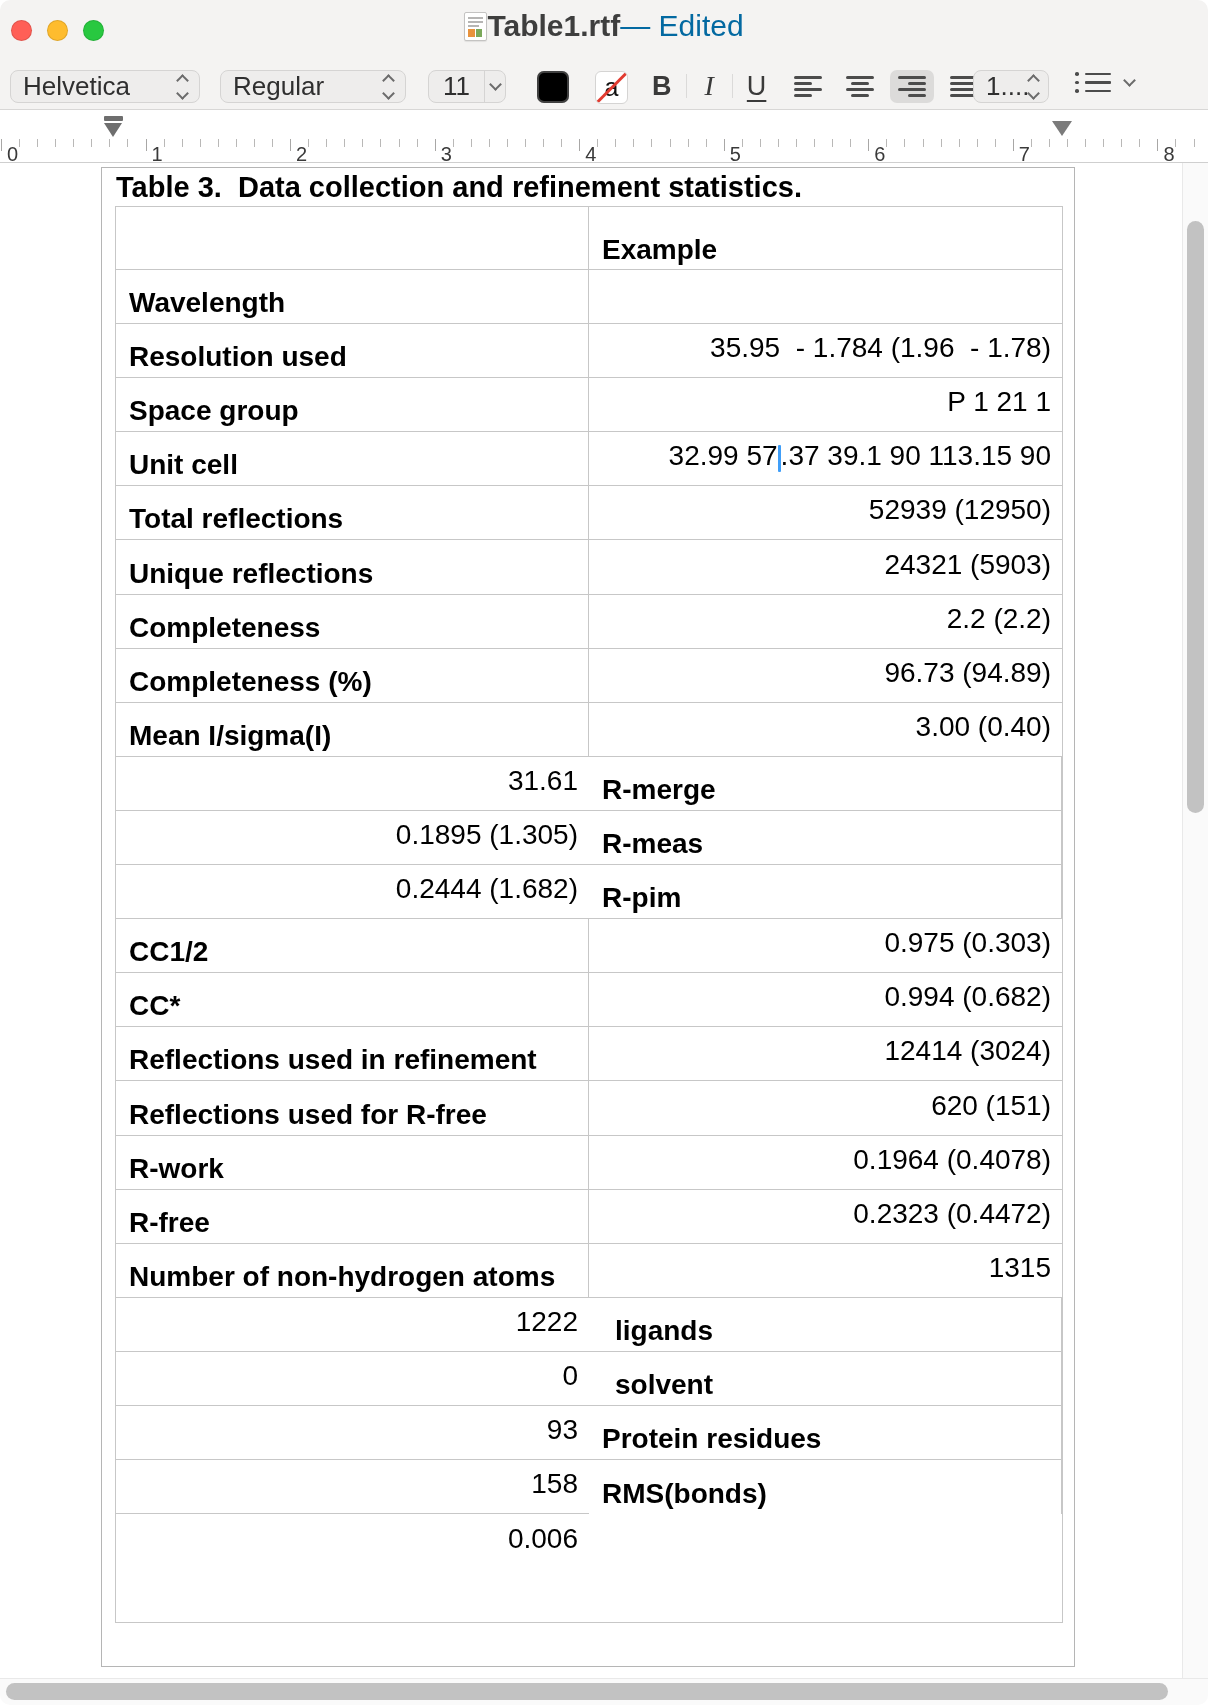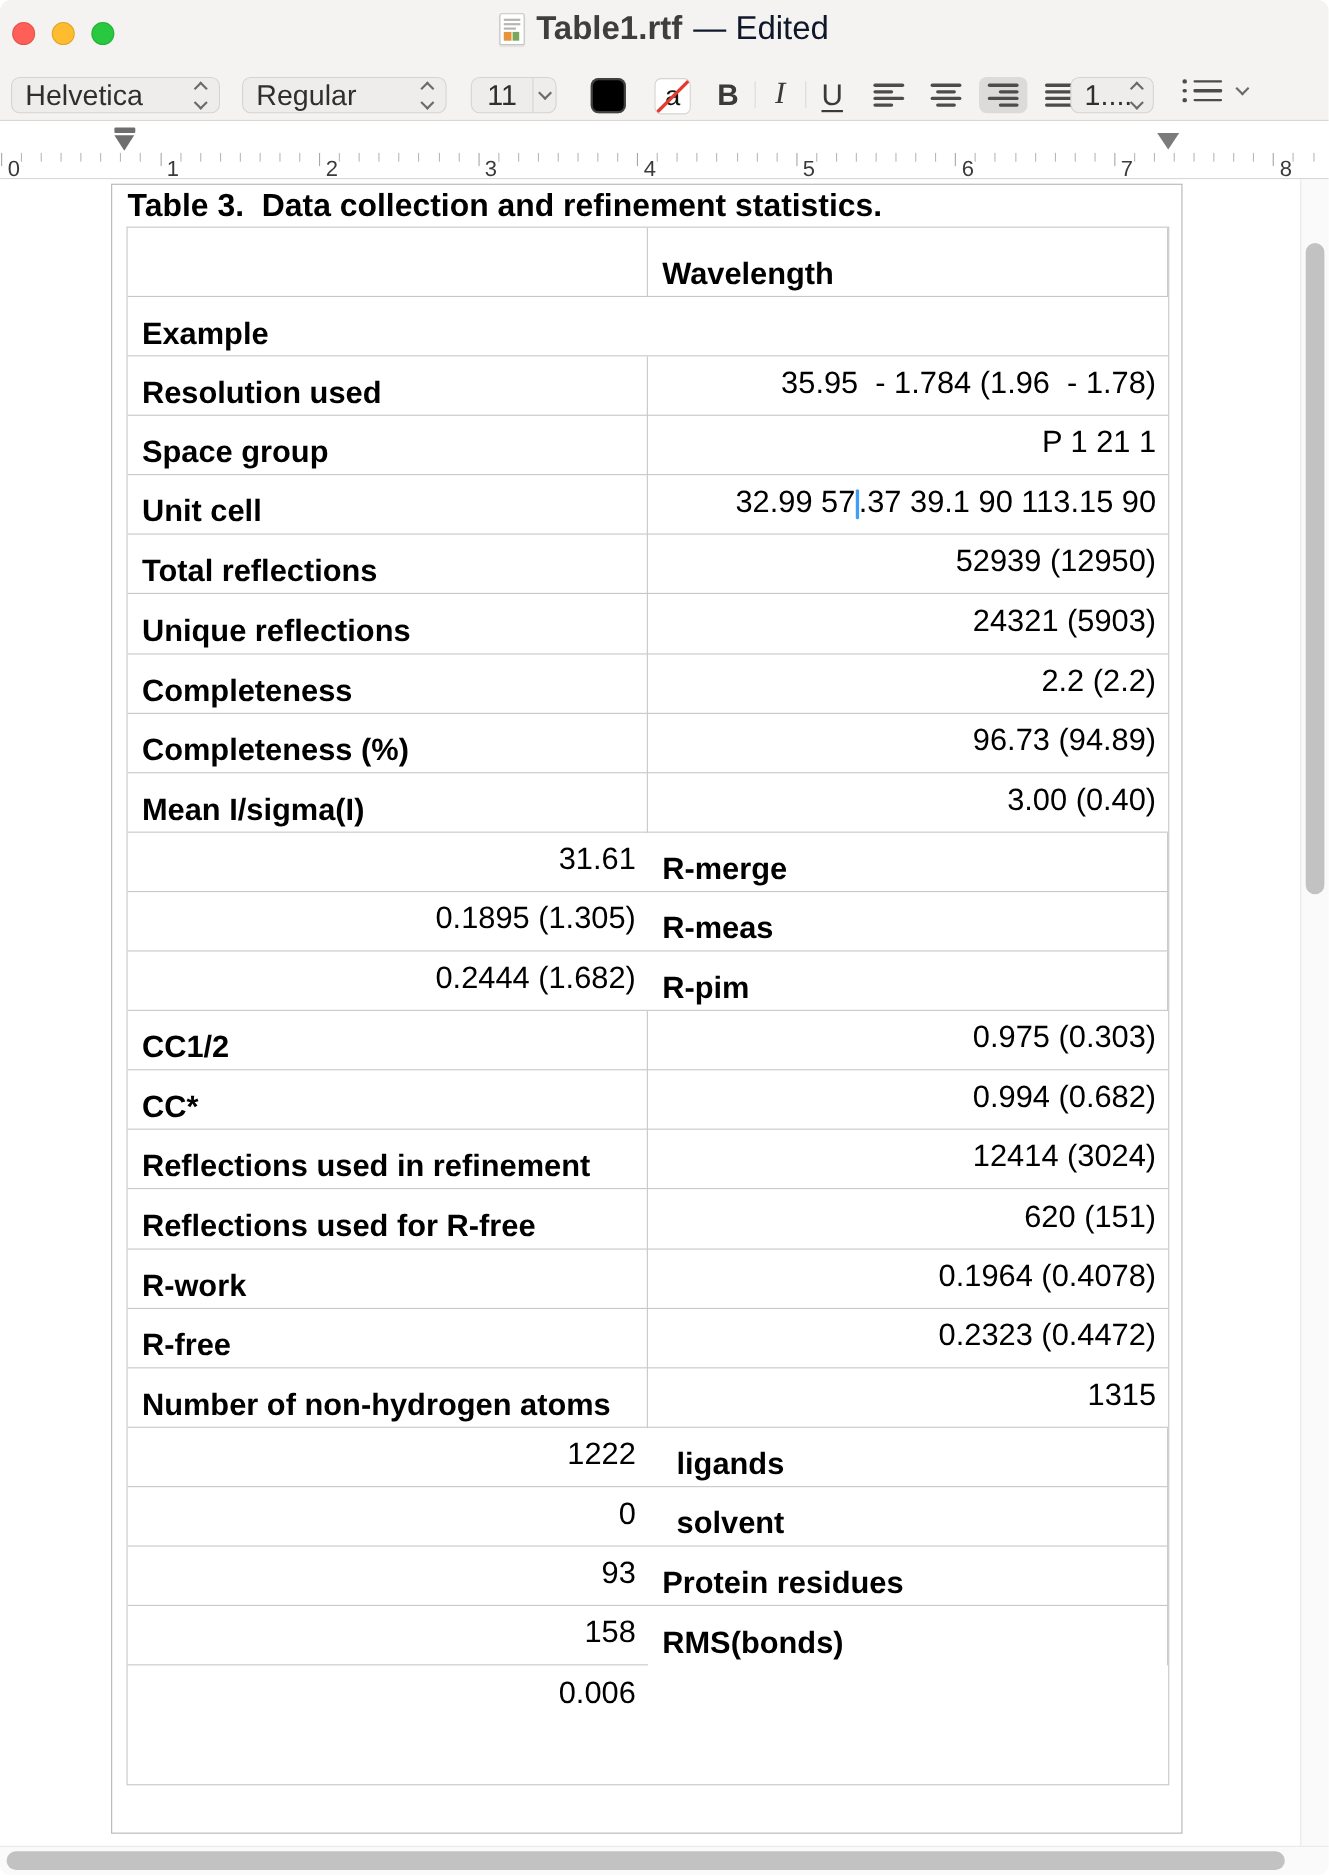--- a/index.html
+++ b/index.html
@@ -12,28 +12,28 @@
   *{margin:0;padding:0;box-sizing:border-box}
   html,body{width:1208px;height:1705px}
   body{font-family:"Liberation Sans","DejaVu Sans",sans-serif;background:#fff;position:relative;overflow:hidden}
   .window{position:absolute;inset:0;border-radius:10px;overflow:hidden;background:#fff}
 
   
   .chrome{position:absolute;left:0;top:0;width:1208px;height:110px;background:var(--chrome);border-bottom:1px solid var(--chrome-border)}
   .titlebar{position:absolute;left:0;top:0;width:100%;height:50px}
   .lights{position:absolute;left:11px;top:20px;display:flex;gap:15px}
   .light{width:21px;height:21px;border-radius:50%;box-shadow:inset 0 0 0 1px rgba(0,0,0,.12)}
-  .title-center{position:absolute;left:0;right:0;top:9px;display:flex;justify-content:center;align-items:center;gap:10px}
+  .title-center{position:absolute;left:0;right:0;top:9px;display:flex;justify-content:center;align-items:center;}
   .doc-icon{width:23px;height:29px;background:#fff;border:1px solid #c4c3c2;border-radius:2px;position:relative;box-shadow:0 1px 1px rgba(0,0,0,.08)}
   .doc-icon i{position:absolute;left:3px;right:3px;height:2px;background:#b6b5b4}
   .doc-icon i:nth-child(1){top:4px}.doc-icon i:nth-child(2){top:8px}.doc-icon i:nth-child(3){top:12px;right:7px}
   .doc-icon .pic1{position:absolute;left:3px;bottom:3px;width:7px;height:8px;background:#e8923c}
   .doc-icon .pic2{position:absolute;left:11px;bottom:3px;width:6px;height:8px;background:#7aa85a}
   .title-name{font-size:30px;font-weight:bold;color:#3e3e3e}
-  .title-status{font-size:30px;color:#0f172a}
+  .title-status{font-size:30px;color:#0369a1}
 
   
   .toolbar{position:absolute;left:0;top:50px;width:100%;height:60px}
   .ctl{position:absolute;top:20px;height:33px;background:var(--ctrl);border:1px solid var(--ctrl-border);border-radius:8px;display:flex;align-items:center;font-size:26px;color:#2f2f2f}
   .popup{justify-content:space-between;padding:0 12px}
   .updown{display:flex;flex-direction:column;gap:4px;align-items:center}
   .cv{width:9px;height:9px;border-left:2.5px solid #6b6b6b;border-bottom:2.5px solid #6b6b6b}
   .cv.up{transform:rotate(135deg)}
   .cv.down{transform:rotate(-45deg)}
   .size-combo{padding:0}
@@ -297,23 +297,23 @@
         <div class="tick minor" style="left: 1175.47px;"></div>
         <div class="tick minor" style="left: 1193.54px;"></div>
       </div>
   </div>
 
   <div class="content">
     <div class="page">
       <div class="doc-title">Table 3.  Data collection and refinement statistics.</div>
       <div class="stats-table">
         <div class="cell hdr-l"></div>
-        <div class="cell lc">Wavelength</div>
-
-  <div class="cell hdr-v">Example</div>
+        <div class="cell hdr-v">Example</div>
+
+  <div class="cell lc">Wavelength</div>
   <div class="cell vc"></div>
 
   <div class="cell lc">Resolution used</div>
   <div class="cell vc">35.95  - 1.784 (1.96  - 1.78)</div>
 
   <div class="cell lc">Space group</div>
   <div class="cell vc">P 1 21 1</div>
 
   <div class="cell lc">Unit cell</div>
   <div class="cell vc"><span>32.99 57</span><span class="caret"></span><span>.37 39.1 90 113.15 90</span></div>

